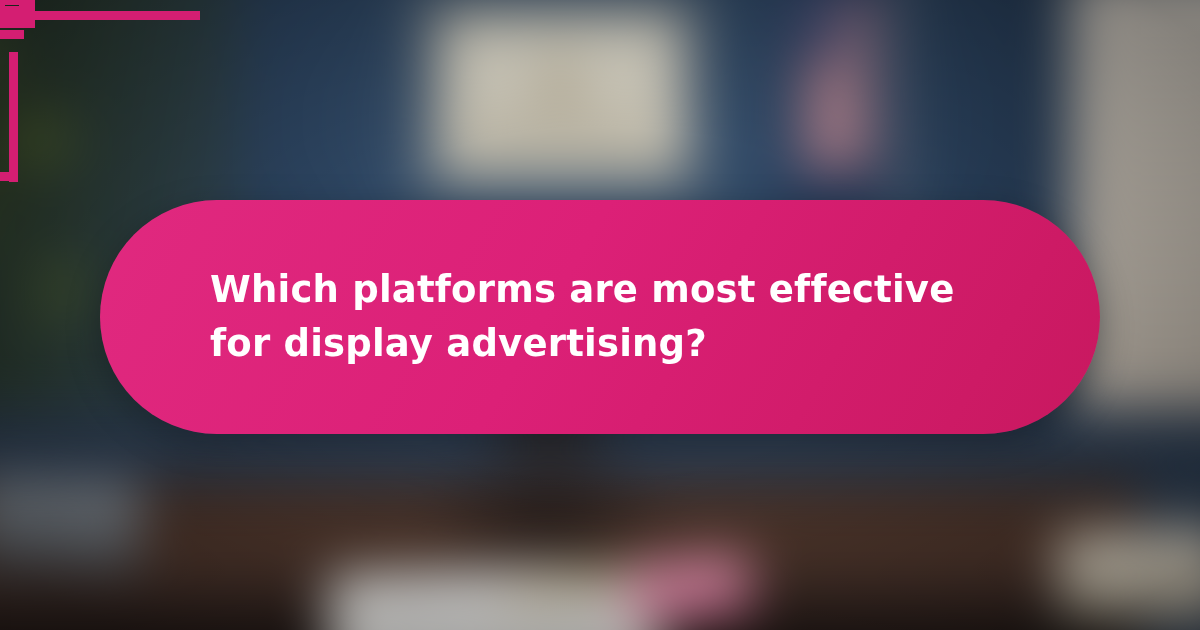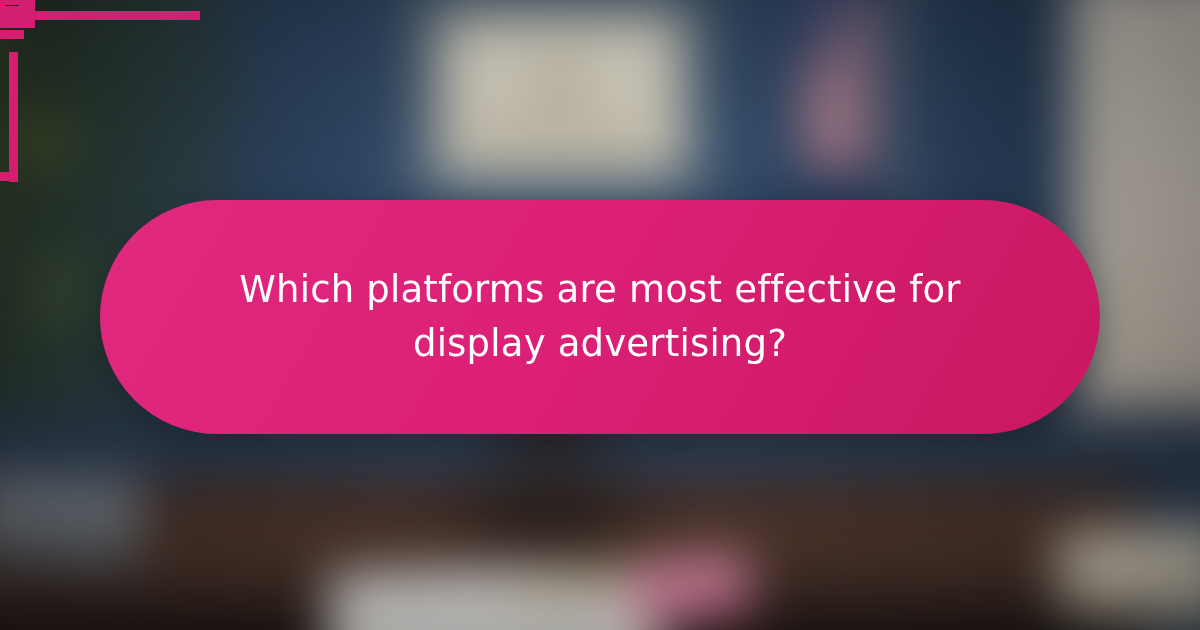--- a/index.html
+++ b/index.html
@@ -213,22 +213,22 @@
     background: linear-gradient(120deg, #e0297f 0%, #dc2077 45%, #c8185f 100%);
     box-shadow: 0 10px 34px rgba(0,0,0,.28);
     display: flex;
     align-items: center;
     justify-content: center;
   }
   .pill-title {
     color: #ffffff;
     font-size: 37px;
     line-height: 1.45;
-    font-weight: 400;
-    text-align: center;
+    font-weight: 700;
+    text-align: left;
     max-width: 780px;
     letter-spacing: .2px;
   }
 </style>
 </head>
 <body>
 
 <div id="canvas">
 
   <div class="bg-base">

